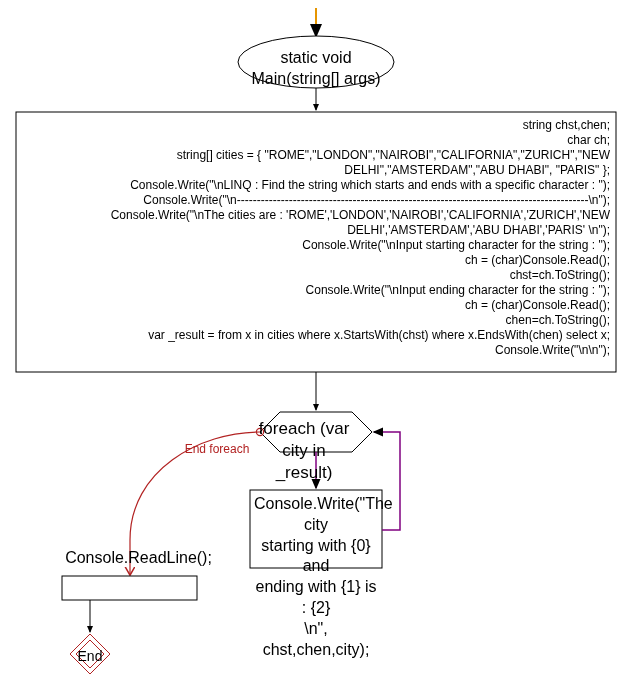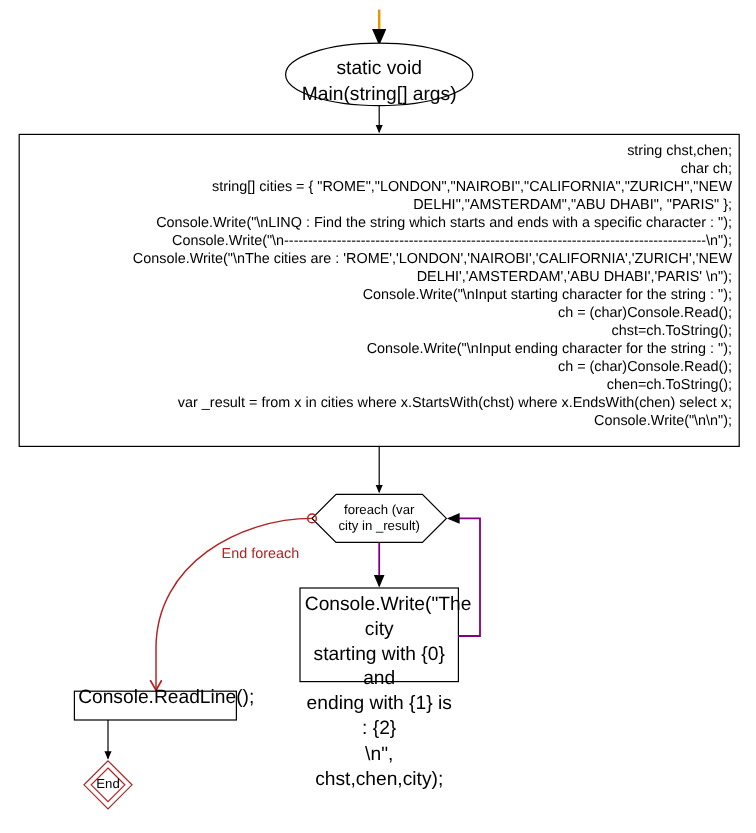--- a/index.html
+++ b/index.html
@@ -82,21 +82,21 @@
 Console.Write("\nThe cities are : 'ROME','LONDON','NAIROBI','CALIFORNIA','ZURICH','NEW DELHI','AMSTERDAM','ABU DHABI','PARIS' \n");
 Console.Write("\nInput starting character for the string : ");
 ch = (char)Console.Read();
 chst=ch.ToString();
 Console.Write("\nInput ending character for the string : ");
 ch = (char)Console.Read();
 chen=ch.ToString();
 var _result = from x in cities where x.StartsWith(chst) where x.EndsWith(chen) select x;
 Console.Write("\n\n");</div>
 
-<div class="node-label" style="left:266px; top:418px; width:100px; font-size:11px;">foreach (var<br>city in _result)</div>
+<div class="node-label" style="left:254px; top:418px; width:100px; font-size:17px;">foreach (var<br>city in _result)</div>
 
-<div class="node-label" style="left:172px; top:454px; width:90px; color:#b22222; font-size:12px;text-align:center;">End foreach</div>
+<div class="node-label" style="left:172px; top:442px; width:90px; color:#b22222; font-size:12px;text-align:center;">End foreach</div>
 
 <div class="node-label" style="left:254px; top:494px; width:124px;">Console.Write("The city<br>starting with {0} and<br>ending with {1} is : {2}<br>\n", chst,chen,city);</div>
 
-<div class="node-label" style="left:62px; top:572px; width:153px;">Console.ReadLine();</div>
+<div class="node-label" style="left:62px; top:548px; width:153px;">Console.ReadLine();</div>
 
-<div class="node-label" style="left:70px; top:647px; width:40px; font-size:11px;">End</div>
+<div class="node-label" style="left:70px; top:647px; width:40px; font-size:14px;">End</div>
 
 </body></html>

